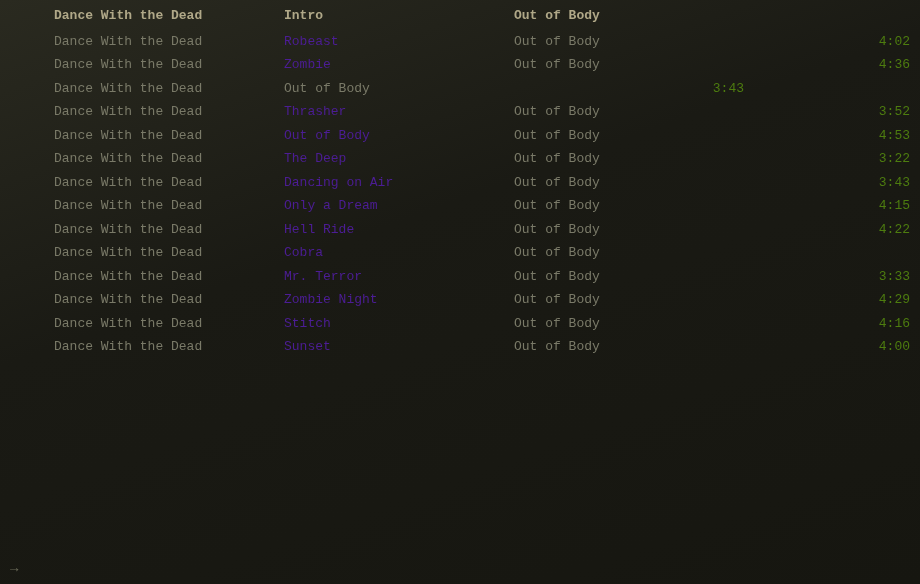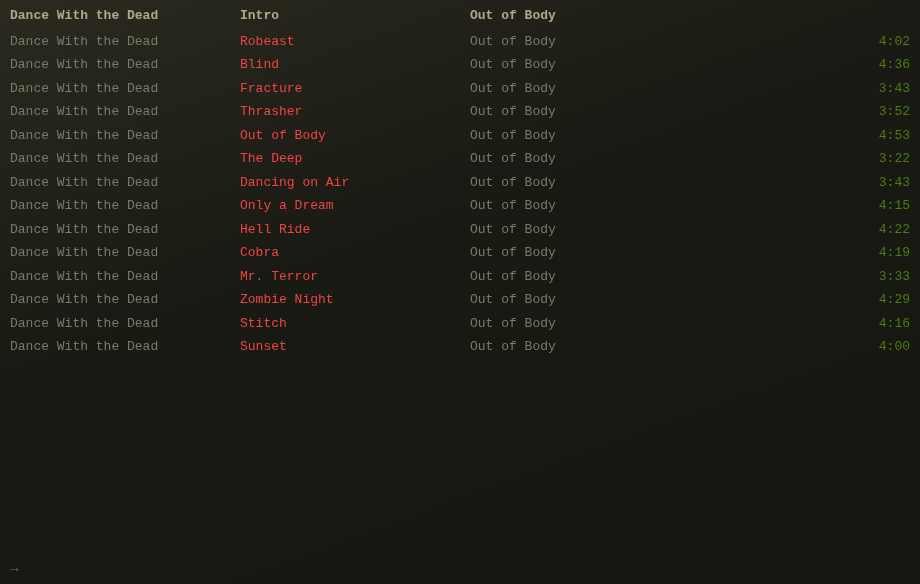--- a/index.html
+++ b/index.html
@@ -15,41 +15,42 @@
       background: linear-gradient(160deg, #2a2a20 0%, #1a1a14 40%, #161610 100%);
       font-family: 'Courier New', Courier, monospace;
       font-size: 13px;
       color: #8a8a78;
       overflow: hidden;
       position: relative;
     }
 
     .track-list {
       padding: 4px 0;
+      margin-left: 44px;
     }
 
     .track-row {
       display: grid;
       grid-template-columns: 230px 230px 230px 1fr;
       padding: 2px 10px;
       line-height: 1.5;
     }
 
     .track-row.header {
       color: #b0a888;
       font-weight: bold;
       margin-bottom: 2px;
     }
 
     .col-artist {
       color: #7a7a68;
     }
 
     .col-title {
-      color: #ef4444;
+      color: #4c1d95;
     }
 
     .col-album {
       color: #7a7a68;
     }
 
     .col-duration {
       text-align: right;
       color: #4d7c0f;
     }
@@ -87,27 +88,26 @@
     <span class="col-album">Out of Body</span>
   </div>
 <div class="track-row">
       <span class="col-artist">Dance With the Dead</span>
       <span class="col-title">Robeast</span>
       <span class="col-album">Out of Body</span>
       <span class="col-duration">4:02</span>
     </div>
     <div class="track-row">
       <span class="col-artist">Dance With the Dead</span>
-      <span class="col-title">Blind</span>
+      <span class="col-title">Zombie</span>
       <span class="col-album">Out of Body</span>
       <span class="col-duration">4:36</span>
     </div>
     <div class="track-row">
       <span class="col-artist">Dance With the Dead</span>
-      <span class="col-title">Fracture</span>
       <span class="col-album">Out of Body</span>
       <span class="col-duration">3:43</span>
     </div>
     <div class="track-row">
       <span class="col-artist">Dance With the Dead</span>
       <span class="col-title">Thrasher</span>
       <span class="col-album">Out of Body</span>
       <span class="col-duration">3:52</span>
     </div>
     <div class="track-row">
@@ -137,21 +137,20 @@
     <div class="track-row">
       <span class="col-artist">Dance With the Dead</span>
       <span class="col-title">Hell Ride</span>
       <span class="col-album">Out of Body</span>
       <span class="col-duration">4:22</span>
     </div>
     <div class="track-row">
       <span class="col-artist">Dance With the Dead</span>
       <span class="col-title">Cobra</span>
       <span class="col-album">Out of Body</span>
-      <span class="col-duration">4:19</span>
     </div>
     <div class="track-row">
       <span class="col-artist">Dance With the Dead</span>
       <span class="col-title">Mr. Terror</span>
       <span class="col-album">Out of Body</span>
       <span class="col-duration">3:33</span>
     </div>
     <div class="track-row">
       <span class="col-artist">Dance With the Dead</span>
       <span class="col-title">Zombie Night</span>

